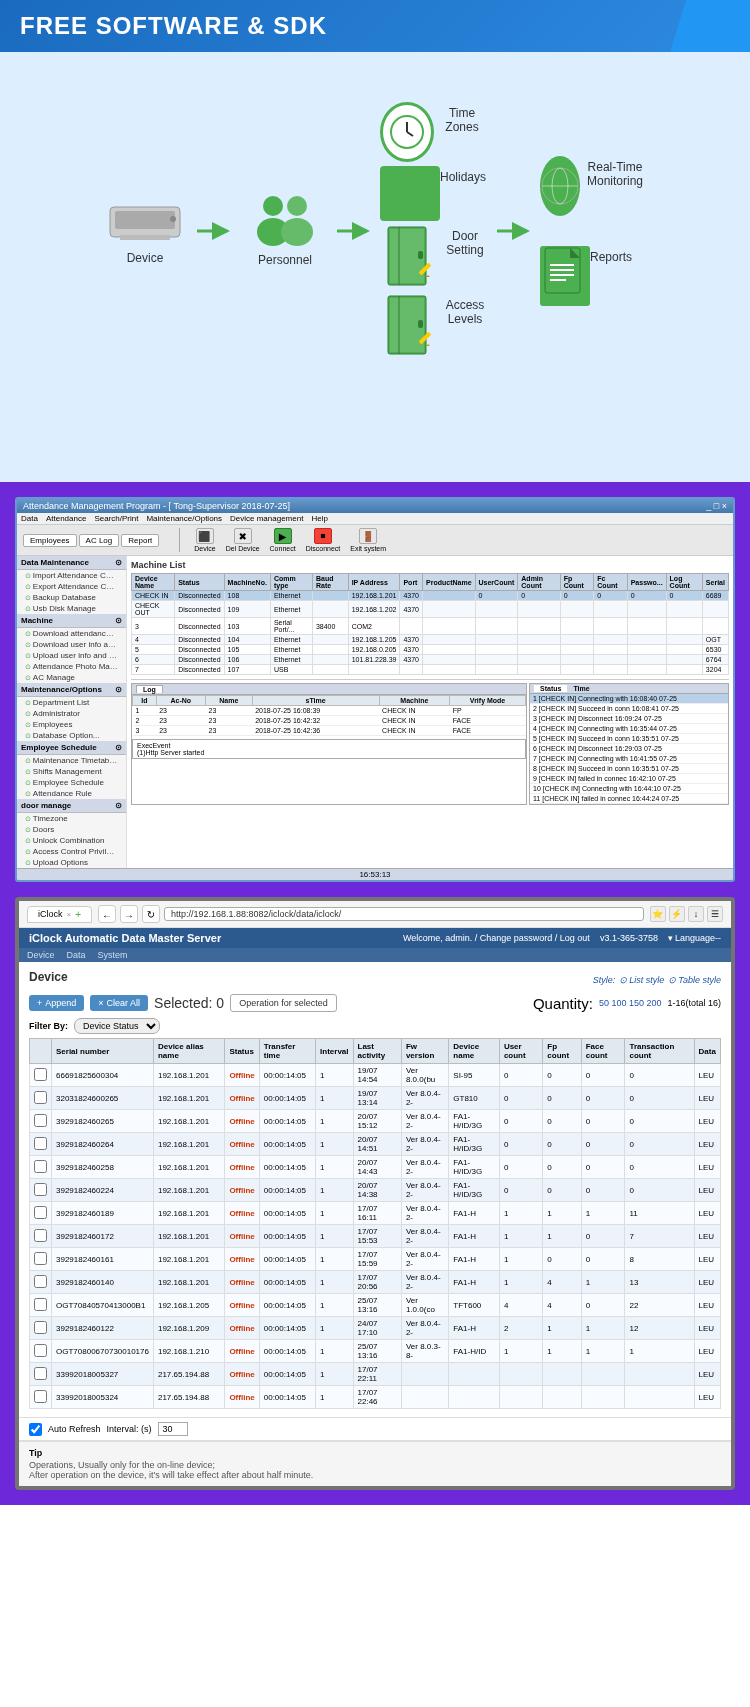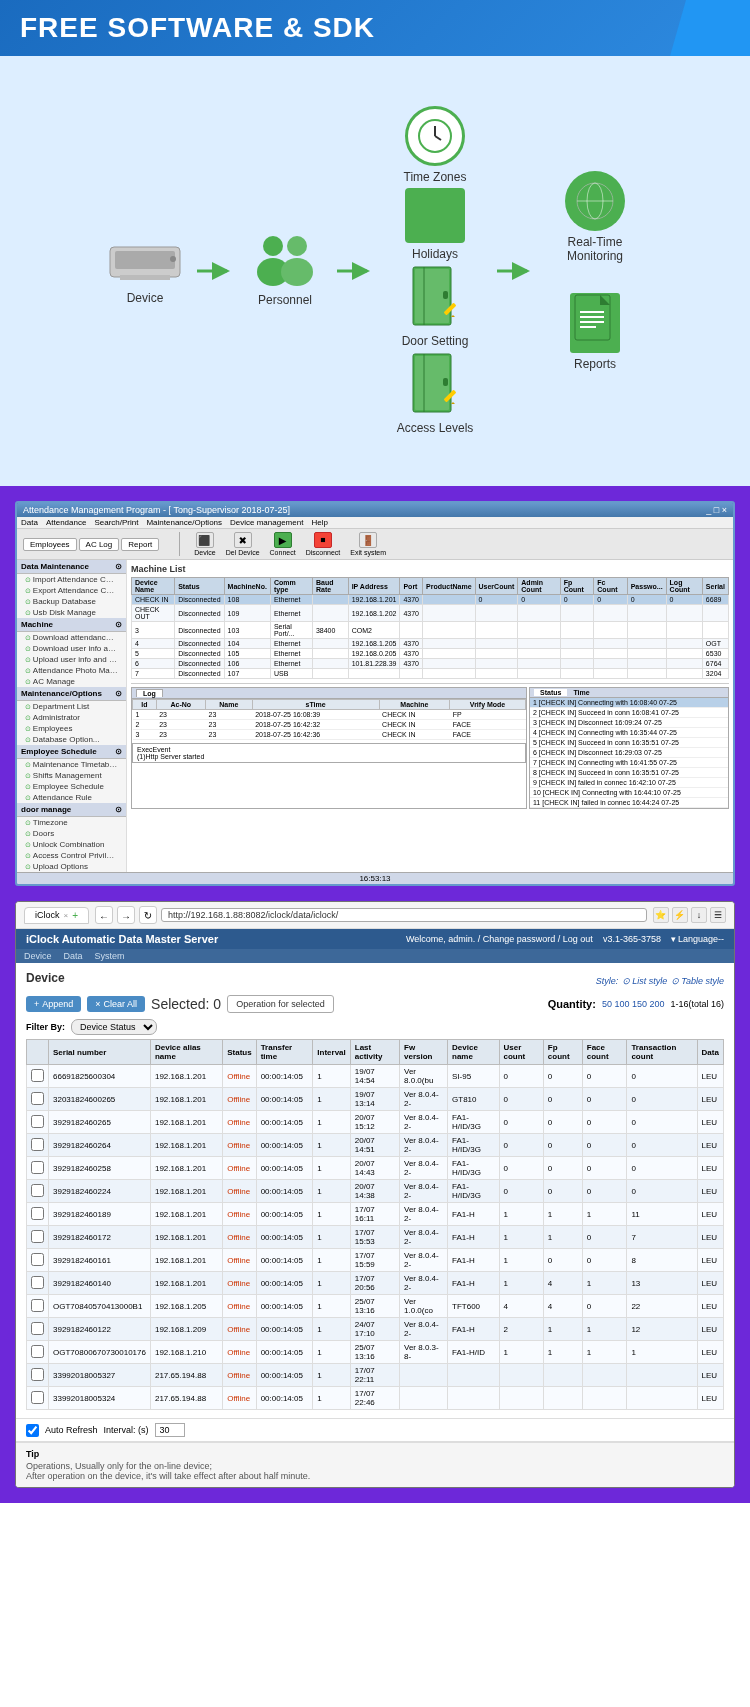--- a/index.html
+++ b/index.html
@@ -6,21 +6,21 @@
     body { width: 750px; font-family: Arial, sans-serif; background: #fff; }
 
     
     .header-banner {
       background: linear-gradient(135deg, #1a6bbf 0%, #2d8ae0 100%);
       padding: 12px 20px;
       position: relative;
     }
     .header-banner h1 {
       color: #fff;
-      font-size: 28px;
+      font-size: 24px;
       font-weight: bold;
       letter-spacing: 1px;
     }
     .header-accent {
       position: absolute;
       right: 0; top: 0;
       width: 80px; height: 100%;
       background: #2196F3;
       clip-path: polygon(20% 0%, 100% 0%, 100% 100%, 0% 100%);
     }
@@ -44,22 +44,20 @@
       margin-top: 4px;
     }
     .arrow {
       width: 50px; height: 30px;
       display: flex; align-items: center; justify-content: center;
       color: #4CAF50;
       font-size: 28px;
     }
     .center-icon {
       display: flex;
-      flex-direction: column;
-      align-items: center;
       text-align: center;
       width: 110px;
     }
     
     .icon-circle-green {
       width: 60px; height: 60px;
       border-radius: 50%;
       border: 3px solid #4CAF50;
       background: #fff;
       display: flex; align-items: center; justify-content: center;
@@ -275,21 +273,21 @@
     .statusbar {
       background: #d0d8e8;
       padding: 1px 4px;
       font-size: 8px;
       text-align: center;
       border-top: 1px solid #aaa;
     }
 
     
     .browser-window {
-      border: 1px solid #737373;
+      border: 4px solid #737373;
       border-radius: 4px;
       overflow: hidden;
       background: #fff;
     }
     .browser-titlebar {
       background: #f5f5f5;
       border-bottom: 1px solid #ddd;
       padding: 4px 8px;
       display: flex;
       align-items: center;
@@ -428,21 +426,21 @@
     }
     .device-table td {
       border: 1px solid #ddd;
       padding: 2px 4px;
       font-size: 8px;
     }
     .device-table tr:nth-child(odd) td { background: #f8fbff; }
     .device-table tr:nth-child(even) td { background: #edf3fa; }
     .status-offline {
       color: #cc3300;
-      font-weight: normal;
+      font-weight: bold;
     }
     .checkbox-cell {
       width: 16px;
       text-align: center;
     }
     .tip-section {
       background: #f5f5f5;
       border-top: 1px solid #ddd;
       padding: 6px 10px;
       font-size: 9px;
@@ -1005,21 +1003,21 @@
           </button>
           <button class="dev-btn">
             <span>×</span>
             <span>Clear All</span>
           </button>
           <span class="selected-info">
             <span>Selected: 0</span>
           </span>
           <span class="dev-btn outline">Operation for selected</span>
           <span style="flex:1;"></span>
-          <span style="font-size:11px;font-weight:bold;">Quantity:</span>
+          <span style="font-size:15px;">Quantity:</span>
           <span style="font-size:9px;color:#2255aa;">50 100 150 200</span>
           <span style="font-size:9px;">1-16(total 16)</span>
         </div>
         <div class="dev-filter">
           <span class="filter-label">Filter By:</span>
           <select class="filter-select">
             <option>Device Status</option>
           </select>
         </div>
         <div style="overflow-x:auto;">

